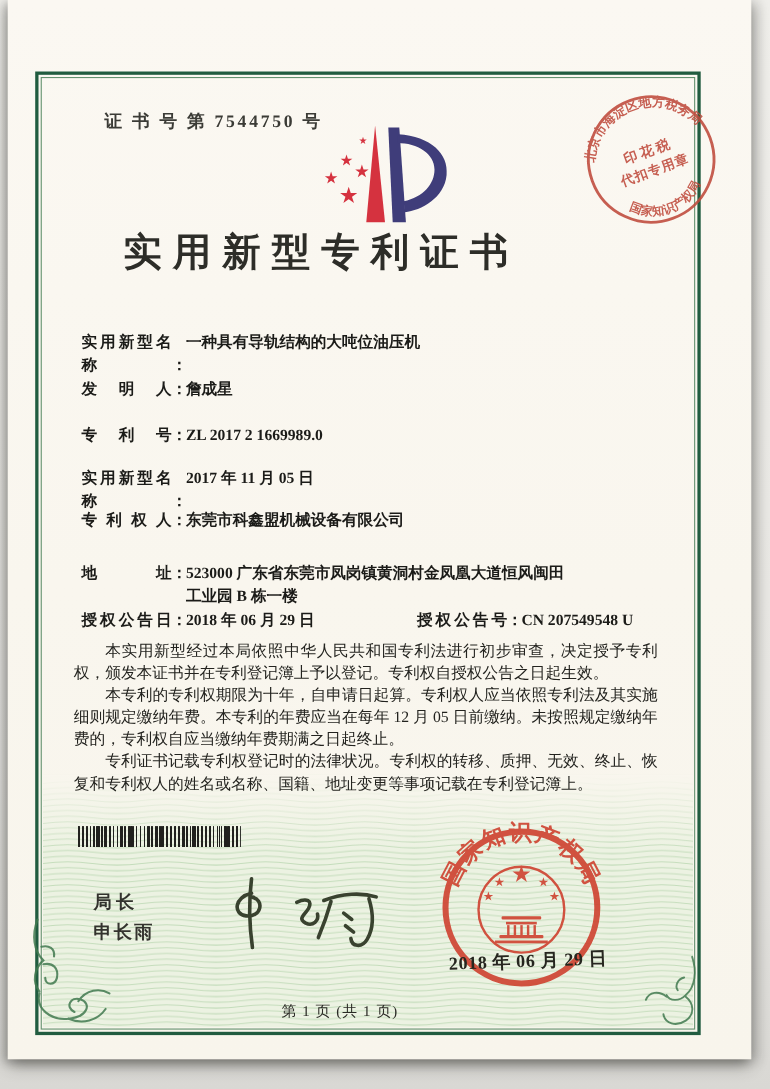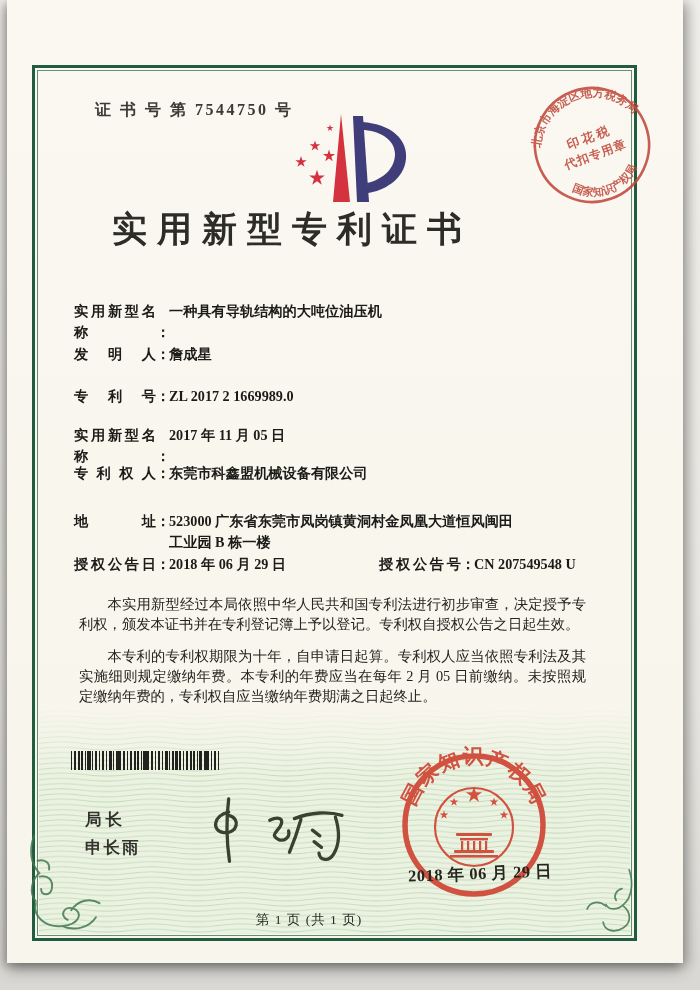--- a/index.html
+++ b/index.html
@@ -27,21 +27,21 @@
   .frow{position:absolute;left:67px;width:560px;font-size:14.2px;line-height:21px;color:#1b1b18;font-weight:600;}
   .flabel{display:inline-block;width:82px;text-align:justify;text-align-last:justify;}
   .fcolon{display:inline-block;}
   .fvalue{position:absolute;left:95px;top:0;width:448px;white-space:pre-line;}
   .fgroupB{position:absolute;left:305px;top:0;width:250px;}
   .fgroupB .fvalue{left:95px;width:160px;}
   .r1{top:301px}.r2{top:344px}.r3{top:386px}.r4{top:425px}.r5{top:463px}.r6{top:511px}.r7{top:554px}
   
   .bodytext{position:absolute;left:60px;top:582px;width:531px;font-size:14.3px;line-height:20.1px;
             color:#23231f;text-align:justify;}
-  .bodytext p{margin:12px;text-indent:2em;}
+  .bodytext p{margin:0;text-indent:2em;}
   
   .barcode{position:absolute;left:64px;top:751px;width:148px;height:19px;
            background:
              repeating-linear-gradient(90deg,#21211e 0 1.5px,transparent 1.5px 3.5px),
              repeating-linear-gradient(90deg,#21211e 0 1px,transparent 1px 8px),
              repeating-linear-gradient(90deg,transparent 0 17px,#21211e 17px 20px,transparent 20px 29px);}
   
   .comm-title{position:absolute;left:78px;top:809px;font-size:16.5px;letter-spacing:4px;color:#33332e;font-weight:600;}
   .comm-name{position:absolute;left:78px;top:837px;font-size:16.5px;letter-spacing:2px;color:#33332e;font-weight:600;}
   .signature{position:absolute;left:182px;top:794px;}
@@ -142,21 +142,22 @@
       <span class="flabel">授权公告日</span><span class="fcolon">：</span>
       <span class="fvalue">2018 年 06 月 29 日</span>
       <span class="fgroupB">
         <span class="flabel">授权公告号</span><span class="fcolon">：</span>
         <span class="fvalue">CN 207549548 U</span>
       </span>
     </div>
 
     <div class="bodytext">
       <p>本实用新型经过本局依照中华人民共和国专利法进行初步审查，决定授予专利权，颁发本证书并在专利登记簿上予以登记。专利权自授权公告之日起生效。</p>
-      <p>本专利的专利权期限为十年，自申请日起算。专利权人应当依照专利法及其实施细则规定缴纳年费。本专利的年费应当在每年 2 月 05 日前缴纳。未按照规定缴纳年费的，专利权自应当缴纳年费期满之日起终止。</p>
+      <p>本专利的专利权期限为十年，自申请日起算。专利权人应当依照专利法及其实施细则规定缴纳年费。本专利的年费应当在每年 12 月 05 日前缴纳。未按照规定缴纳年费的，专利权自应当缴纳年费期满之日起终止。</p>
+      <p>专利证书记载专利权登记时的法律状况。专利权的转移、质押、无效、终止、恢复和专利权人的姓名或名称、国籍、地址变更等事项记载在专利登记簿上。</p>
     </div>
 
     <div class="barcode"></div>
 
     <div class="comm-title">局长</div>
     <div class="comm-name">申长雨</div>
 
     <svg class="signature" width="168" height="78" viewBox="0 0 180 95">
       <g fill="none" stroke="#39422f" stroke-width="4" stroke-linecap="round" stroke-linejoin="round">
         <path d="M36,6 C33,30 33,54 37,82"></path>

